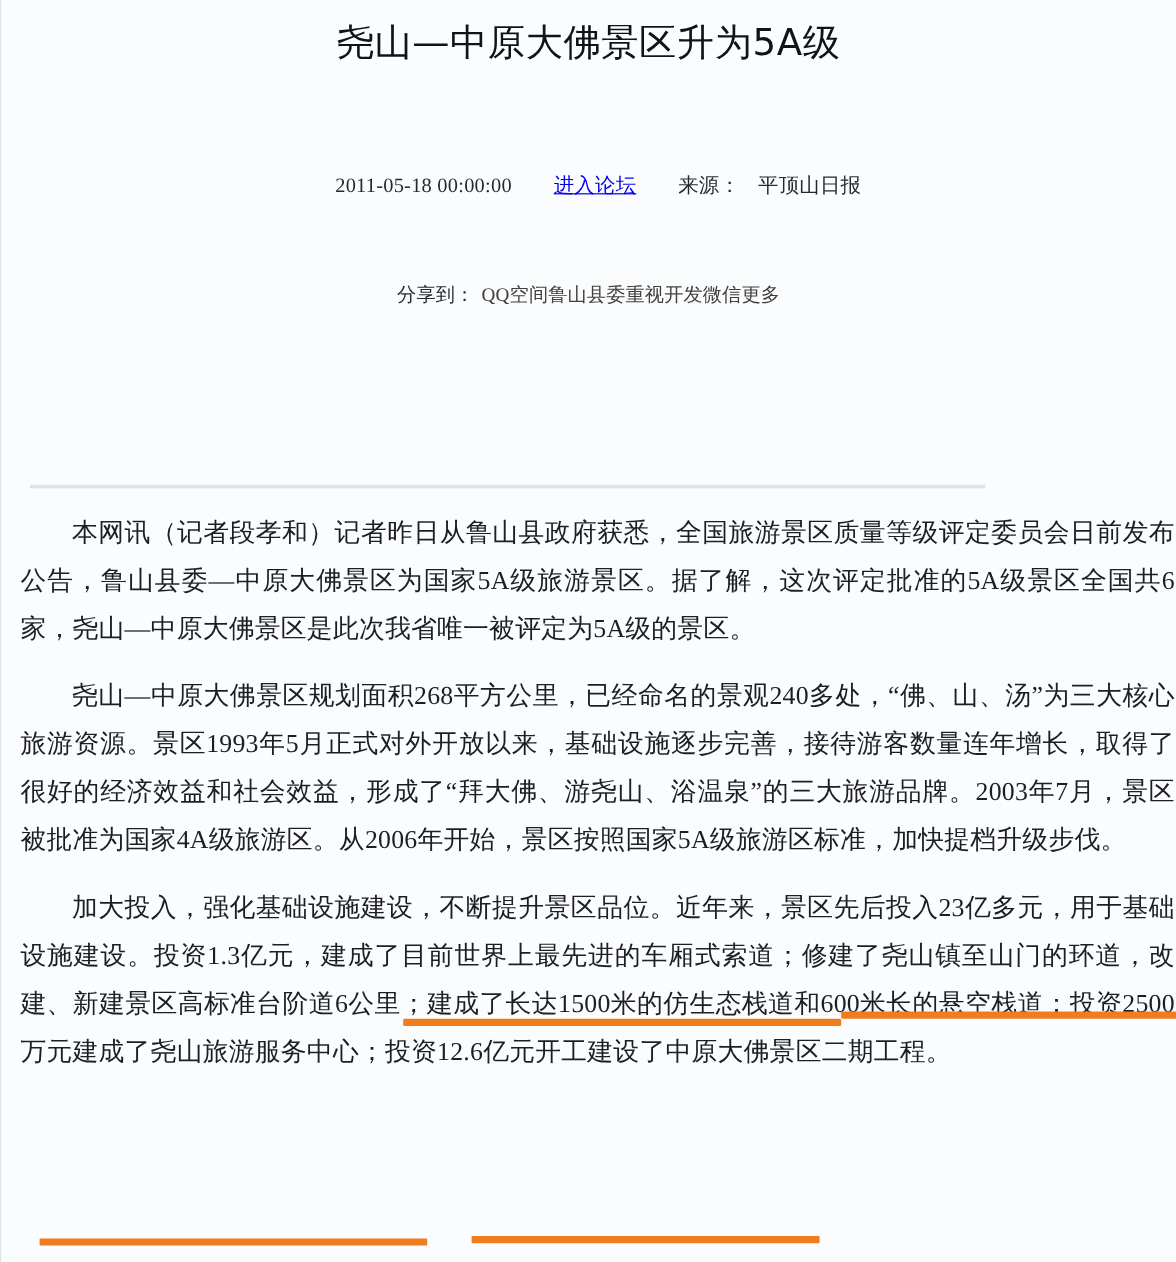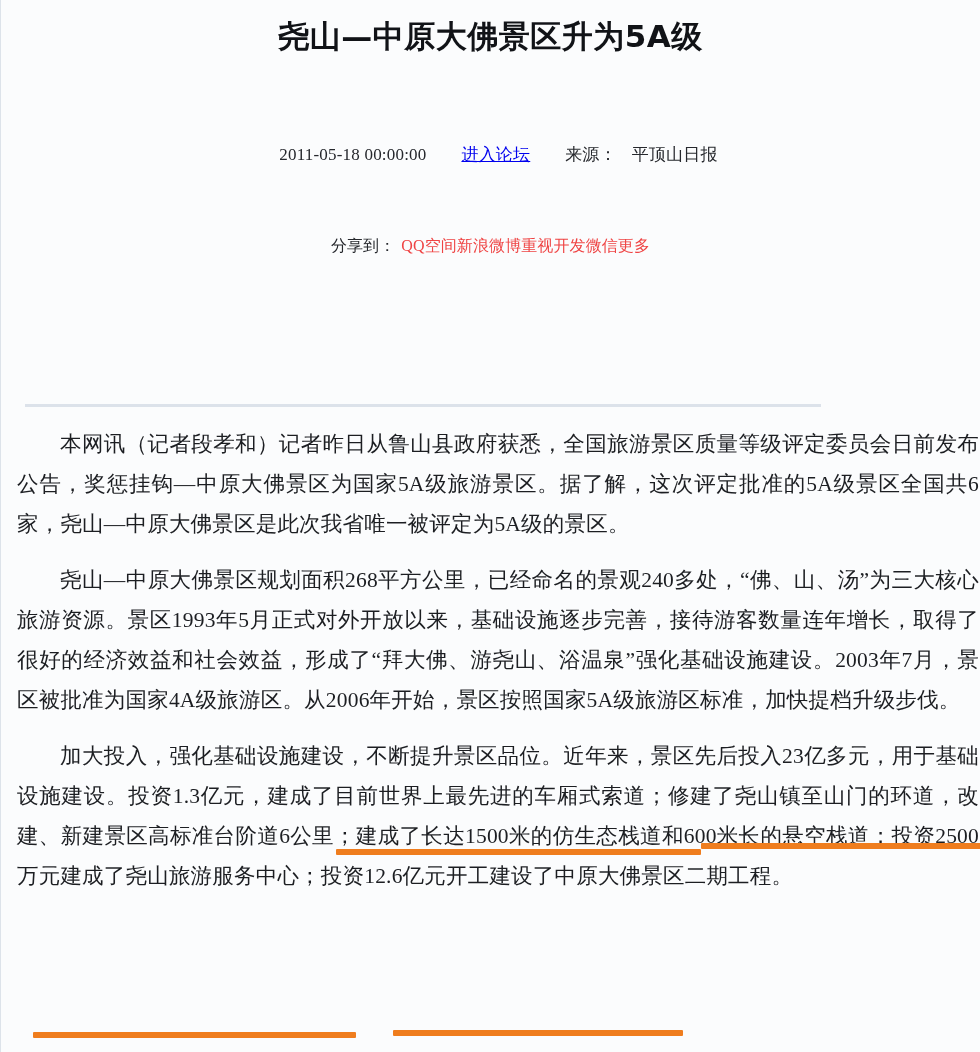--- a/index.html
+++ b/index.html
@@ -25,21 +25,21 @@
   }
 
   
   .article-header {
     padding-top: 14px;
     text-align: center;
   }
 
   .article-title {
     font-family: "DejaVu Sans", "Liberation Sans", sans-serif;
-    font-weight: bold;
+    font-weight: normal;
     font-size: 31px;
     line-height: 1.45;
     color: #111317;
     letter-spacing: 0.5px;
     margin: 0;
     padding: 0 48px;
   }
 
   .meta-row {
     margin-top: 84px;
@@ -57,21 +57,21 @@
   .share-row {
     margin-top: 70px;
     text-align: center;
     font-family: "Liberation Serif", "DejaVu Serif", serif;
     font-size: 16px;
     color: #26282d;
     white-space: nowrap;
     letter-spacing: 0.1px;
   }
   .share-row .share-label { margin-right: 6px; text-align: right; }
-  .share-row .share-link { color: #ef4444; text-decoration: none; }
+  .share-row .share-link { color: #404040; text-decoration: none; }
 
   
   .divider {
     position: absolute;
     left: 24px;
     top: 404px;
     width: 796px;
     height: 3px;
     background: #dce2ea;
   }
@@ -125,29 +125,29 @@
       <span>2011-05-18 00:00:00</span>
       <span class="meta-gap"></span>
       <a href="#" class="share-link">进入论坛</a>
       <span class="meta-gap"></span>
       <span>来源：</span>
       <span class="meta-sep"></span>
       <span>平顶山日报</span>
     </div>
 
     <div class="share-row">
-      <span class="share-label">分享到：</span><a href="#" class="share-link">QQ空间</a><a href="#" class="share-link">新浪微博</a><a href="#" class="share-link">重视开发</a><a href="#" class="share-link">微信</a><a href="#" class="share-link">更多</a>
+      <span class="share-label">分享到：</span><a href="#" class="share-link">QQ空间</a><a href="#" class="share-link">鲁山县委</a><a href="#" class="share-link">重视开发</a><a href="#" class="share-link">微信</a><a href="#" class="share-link">更多</a>
     </div>
   </div>
 
   <div class="divider"></div>
 
   <div class="article-body">
-    <p class="para">本网讯（记者段孝和）记者昨日从鲁山县政府获悉，全国旅游景区质量等级评定委员会日前发布公告，奖惩挂钩—中原大佛景区为国家5A级旅游景区。据了解，这次评定批准的5A级景区全国共6家，尧山—中原大佛景区是此次我省唯一被评定为5A级的景区。</p>
-    <p class="para">尧山—中原大佛景区规划面积268平方公里，已经命名的景观240多处，“佛、山、汤”为三大核心旅游资源。景区1993年5月正式对外开放以来，基础设施逐步完善，接待游客数量连年增长，取得了很好的经济效益和社会效益，形成了“拜大佛、游尧山、浴温泉”强化基础设施建设。2003年7月，景区被批准为国家4A级旅游区。从2006年开始，景区按照国家5A级旅游区标准，加快提档升级步伐。</p>
+    <p class="para">本网讯（记者段孝和）记者昨日从鲁山县政府获悉，全国旅游景区质量等级评定委员会日前发布公告，鲁山县委—中原大佛景区为国家5A级旅游景区。据了解，这次评定批准的5A级景区全国共6家，尧山—中原大佛景区是此次我省唯一被评定为5A级的景区。</p>
+    <p class="para">尧山—中原大佛景区规划面积268平方公里，已经命名的景观240多处，“佛、山、汤”为三大核心旅游资源。景区1993年5月正式对外开放以来，基础设施逐步完善，接待游客数量连年增长，取得了很好的经济效益和社会效益，形成了“拜大佛、游尧山、浴温泉”的三大旅游品牌。2003年7月，景区被批准为国家4A级旅游区。从2006年开始，景区按照国家5A级旅游区标准，加快提档升级步伐。</p>
     <p class="para">加大投入，强化基础设施建设，不断提升景区品位。近年来，景区先后投入23亿多元，用于基础设施建设。投资1.3亿元，建成了目前世界上最先进的车厢式索道；修建了尧山镇至山门的环道，改建、新建景区高标准台阶道6公里；建成了长达1500米的仿生态栈道和600米长的悬空栈道；投资2500万元建成了尧山旅游服务中心；投资12.6亿元开工建设了中原大佛景区二期工程。</p>
   </div>
 
   <div class="marker m1"></div>
   <div class="marker m2"></div>
   <div class="marker m3"></div>
   <div class="marker m4"></div>
 
 </div>
 

